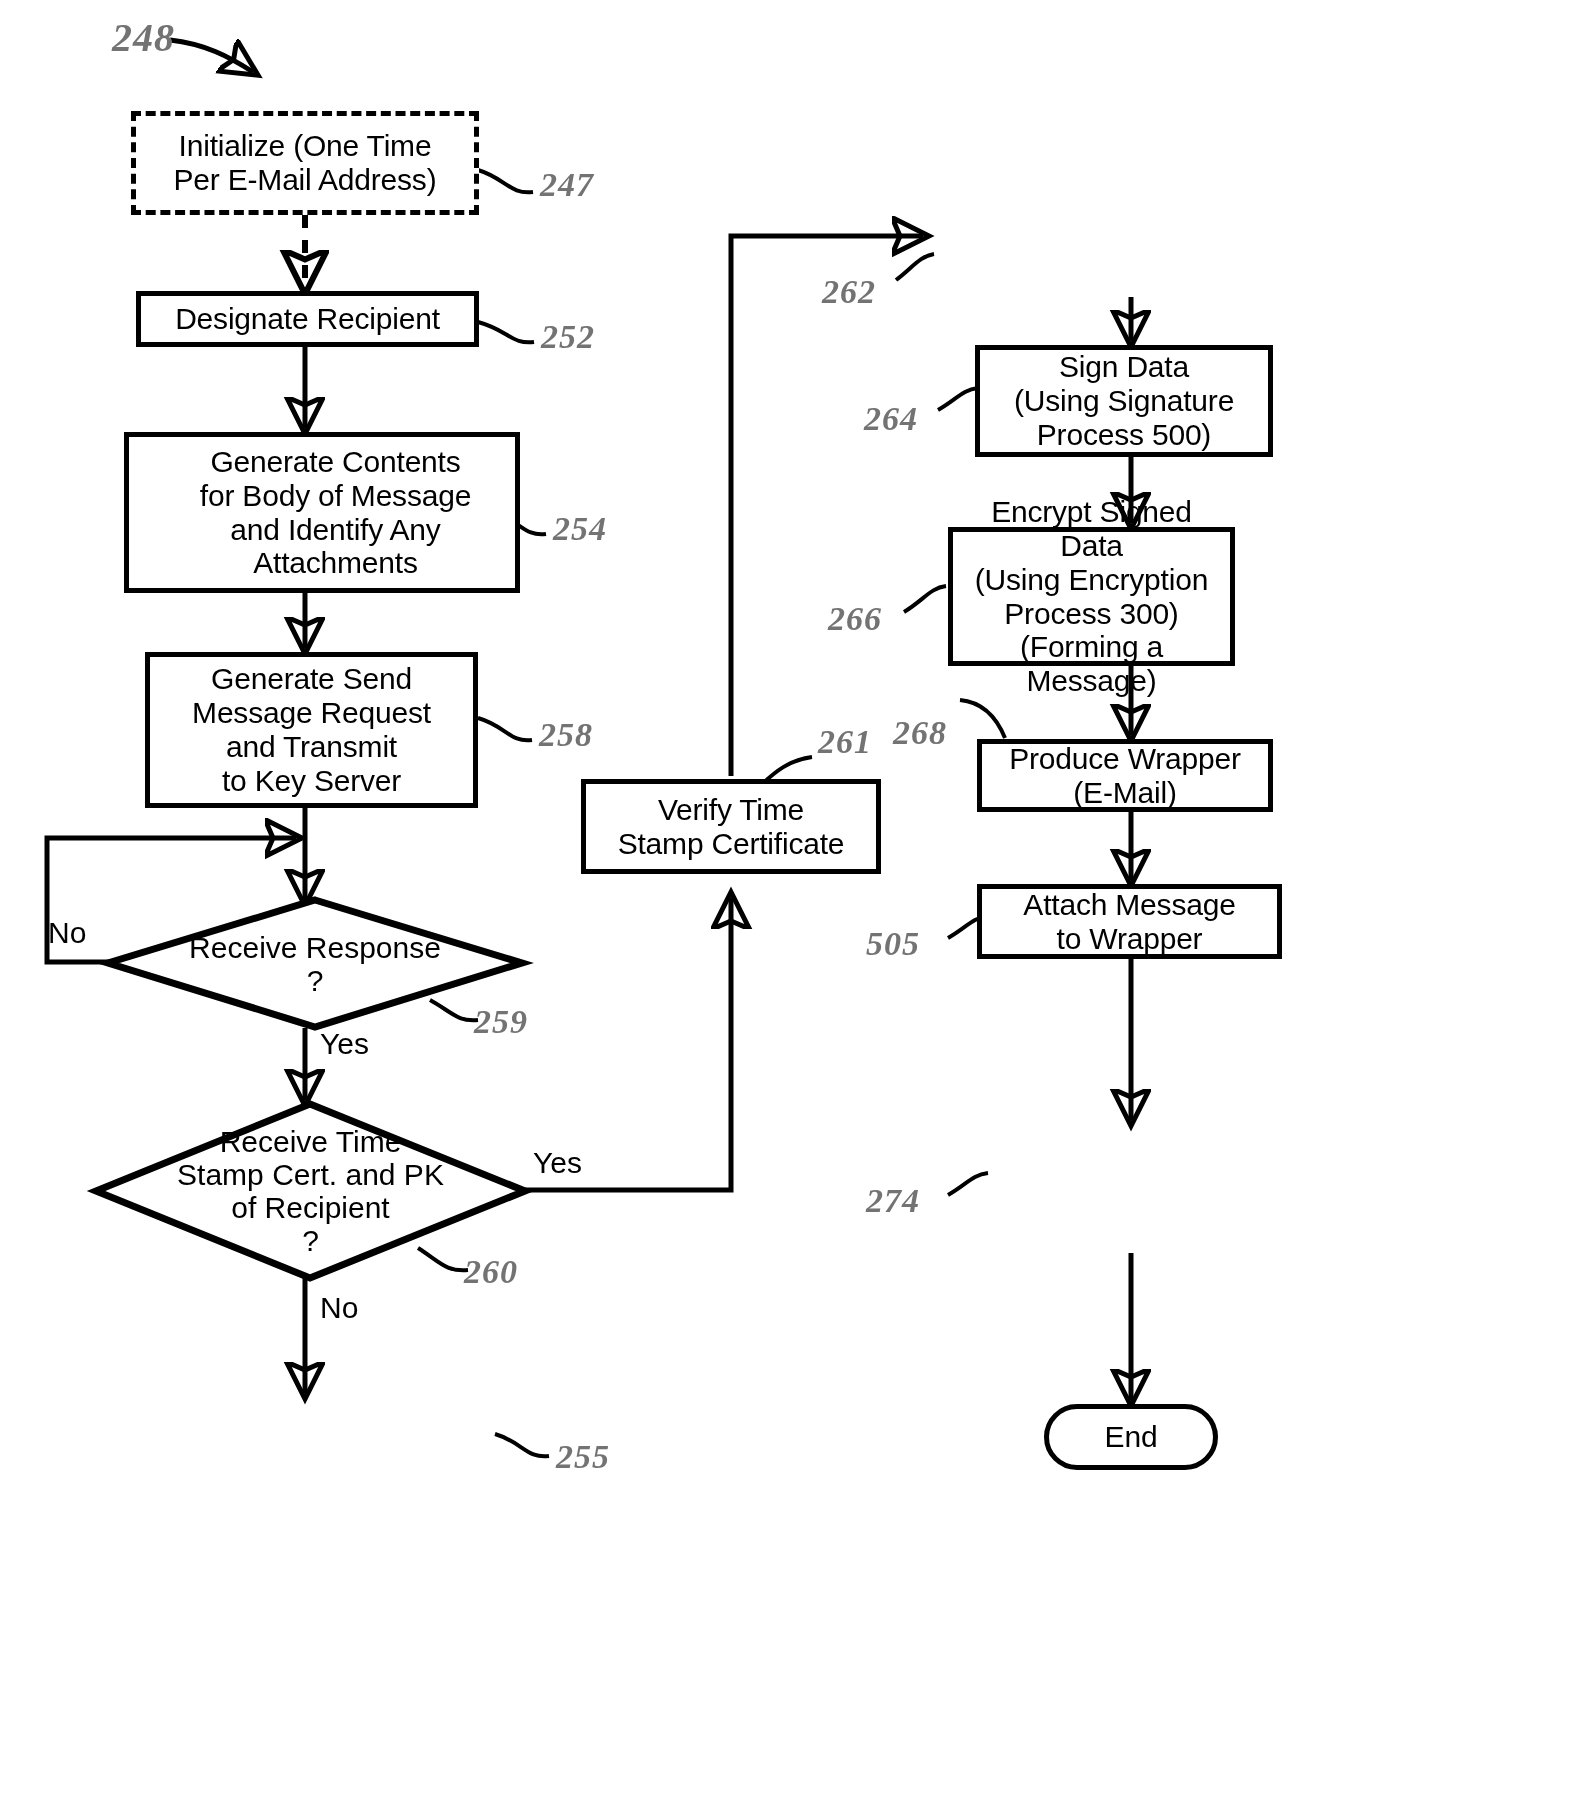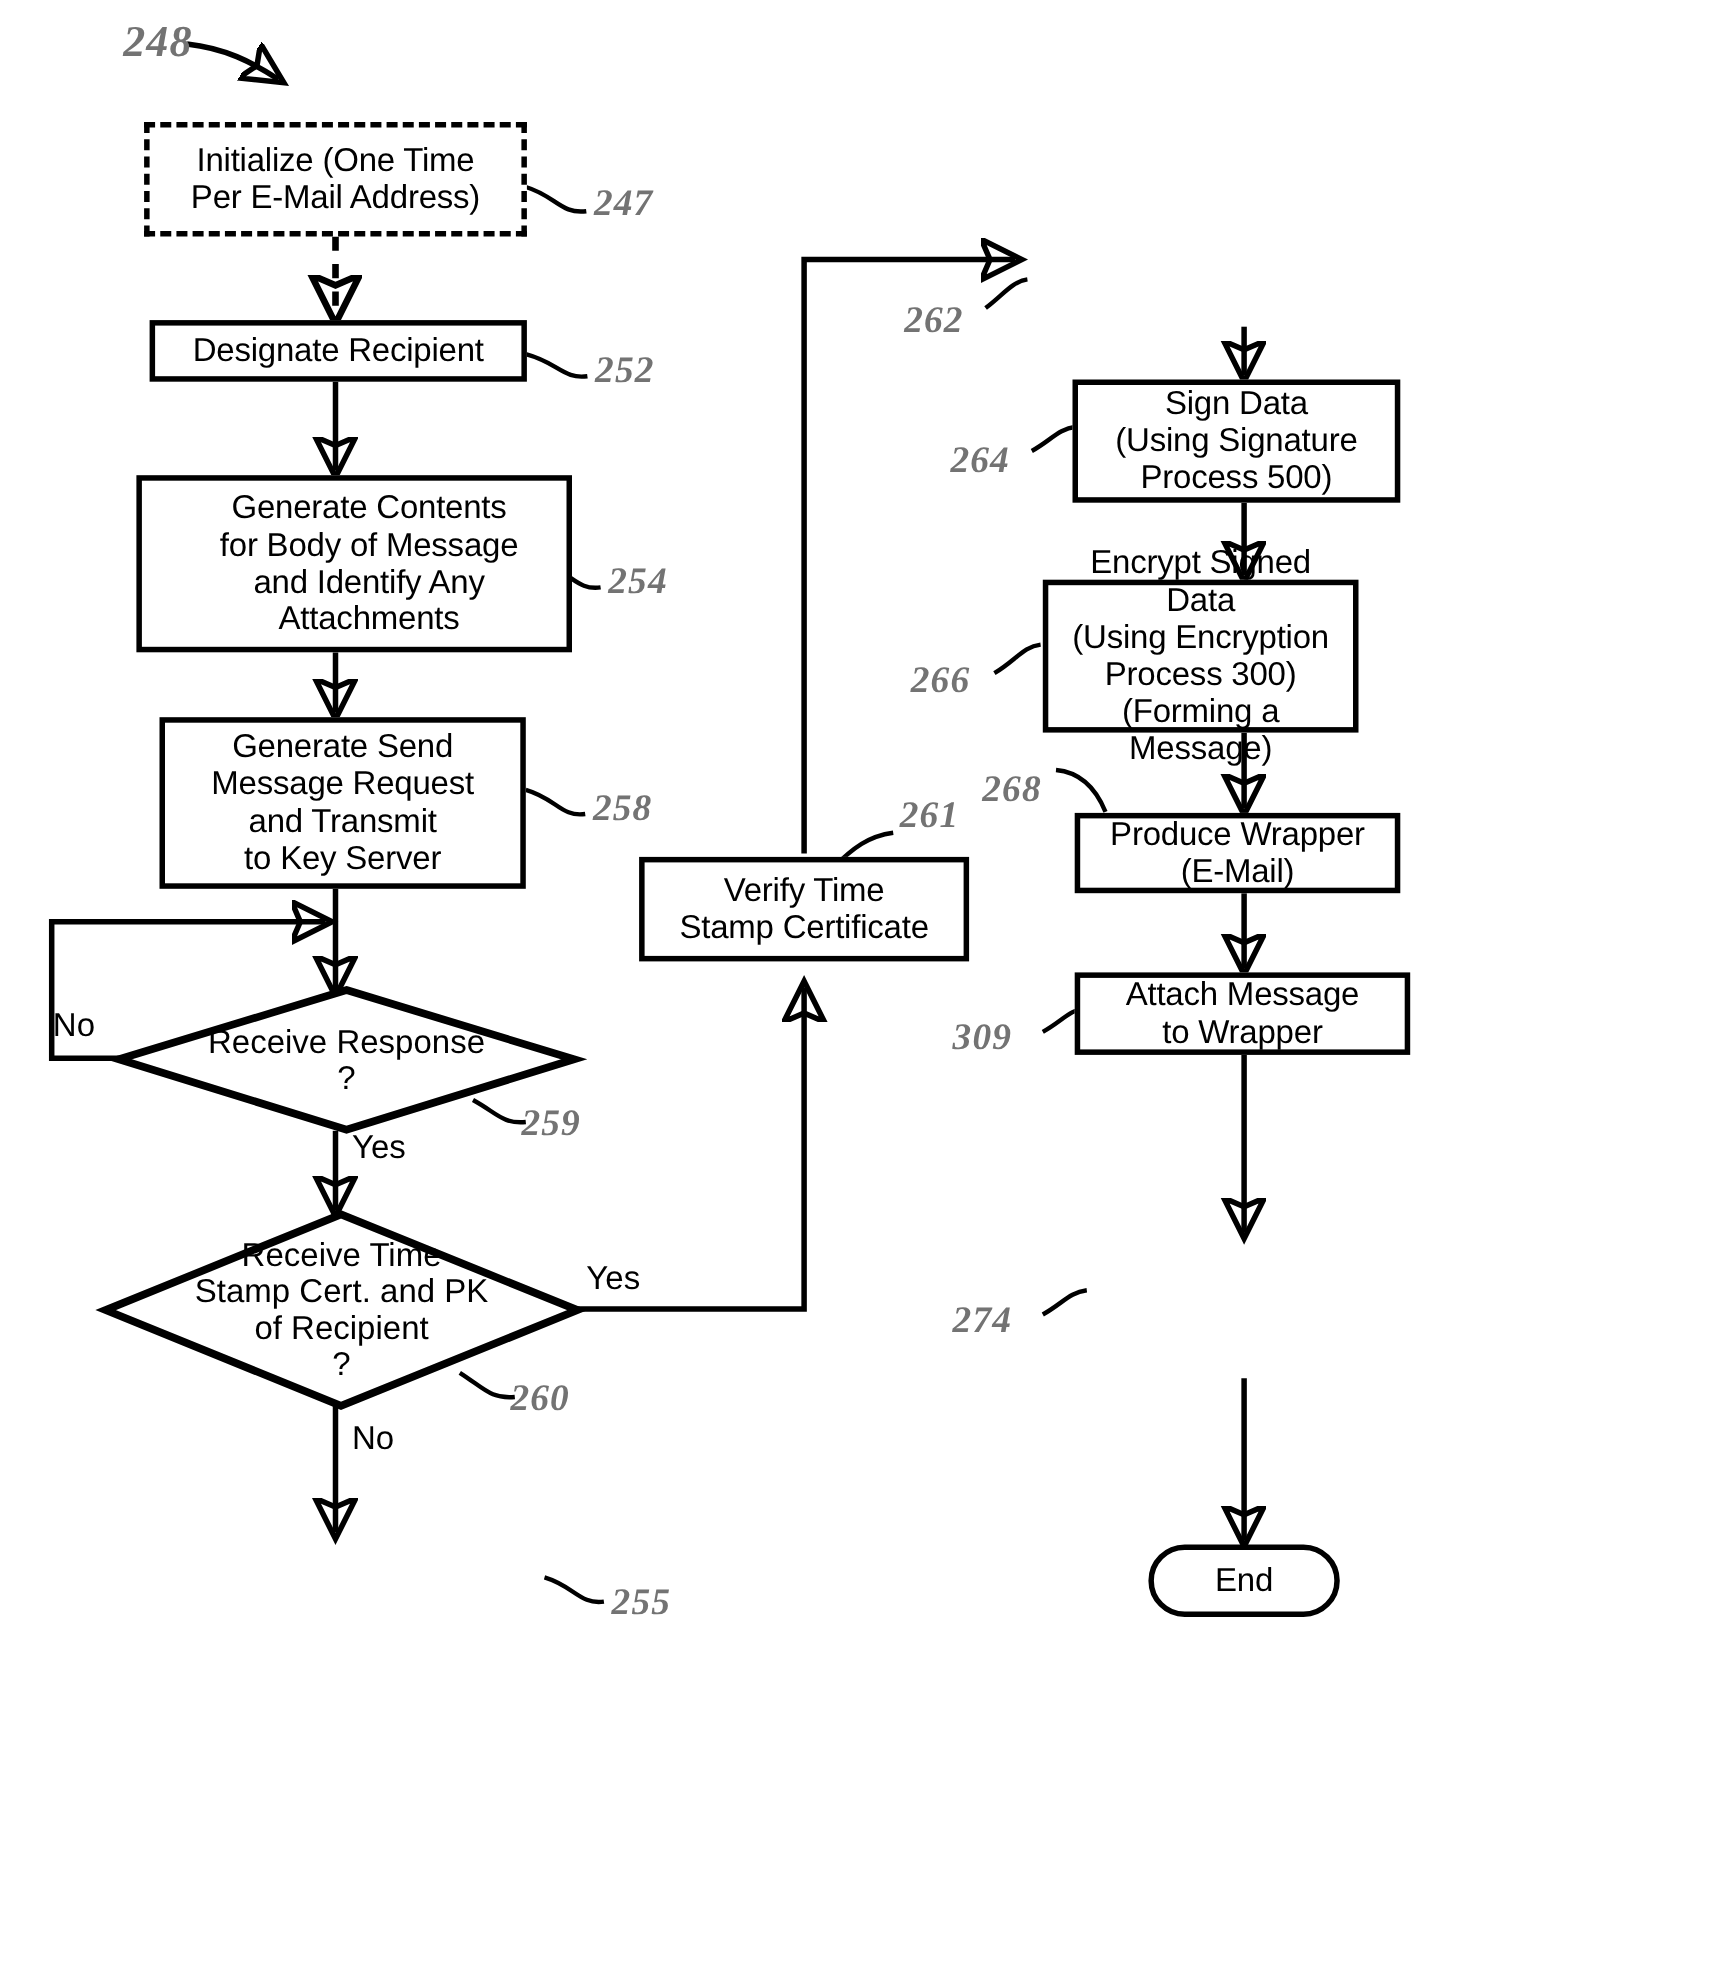--- a/index.html
+++ b/index.html
@@ -232,27 +232,27 @@
 (Using Encryption
 Process 300)
 (Forming a Message)</span>
   </div>
   <div class="ref" style="left:828px; top:600px;">266</div>
 
   <div class="node proc" style="left:977px; top:739px; width:296px; height:73px;">
     <span class="txt">Produce Wrapper
 (E-Mail)</span>
   </div>
-  <div class="ref" style="left:893px; top:699px;">268</div>
+  <div class="ref" style="left:893px; top:714px;">268</div>
 
   <div class="node proc" style="left:977px; top:884px; width:305px; height:75px;">
     <span class="txt">Attach Message
 to Wrapper</span>
   </div>
-  <div class="ref" style="left:866px; top:925px;">309</div>
+  <div class="ref" style="left:866px; top:925px;">505</div>
 
   <div class="ref" style="left:866px; top:1182px;">274</div>
 
   <div class="node terminator" style="left:1044px; top:1404px; width:174px; height:66px;">
     <span class="txt">End</span>
   </div>
 
 </div>
 
 </body></html>

